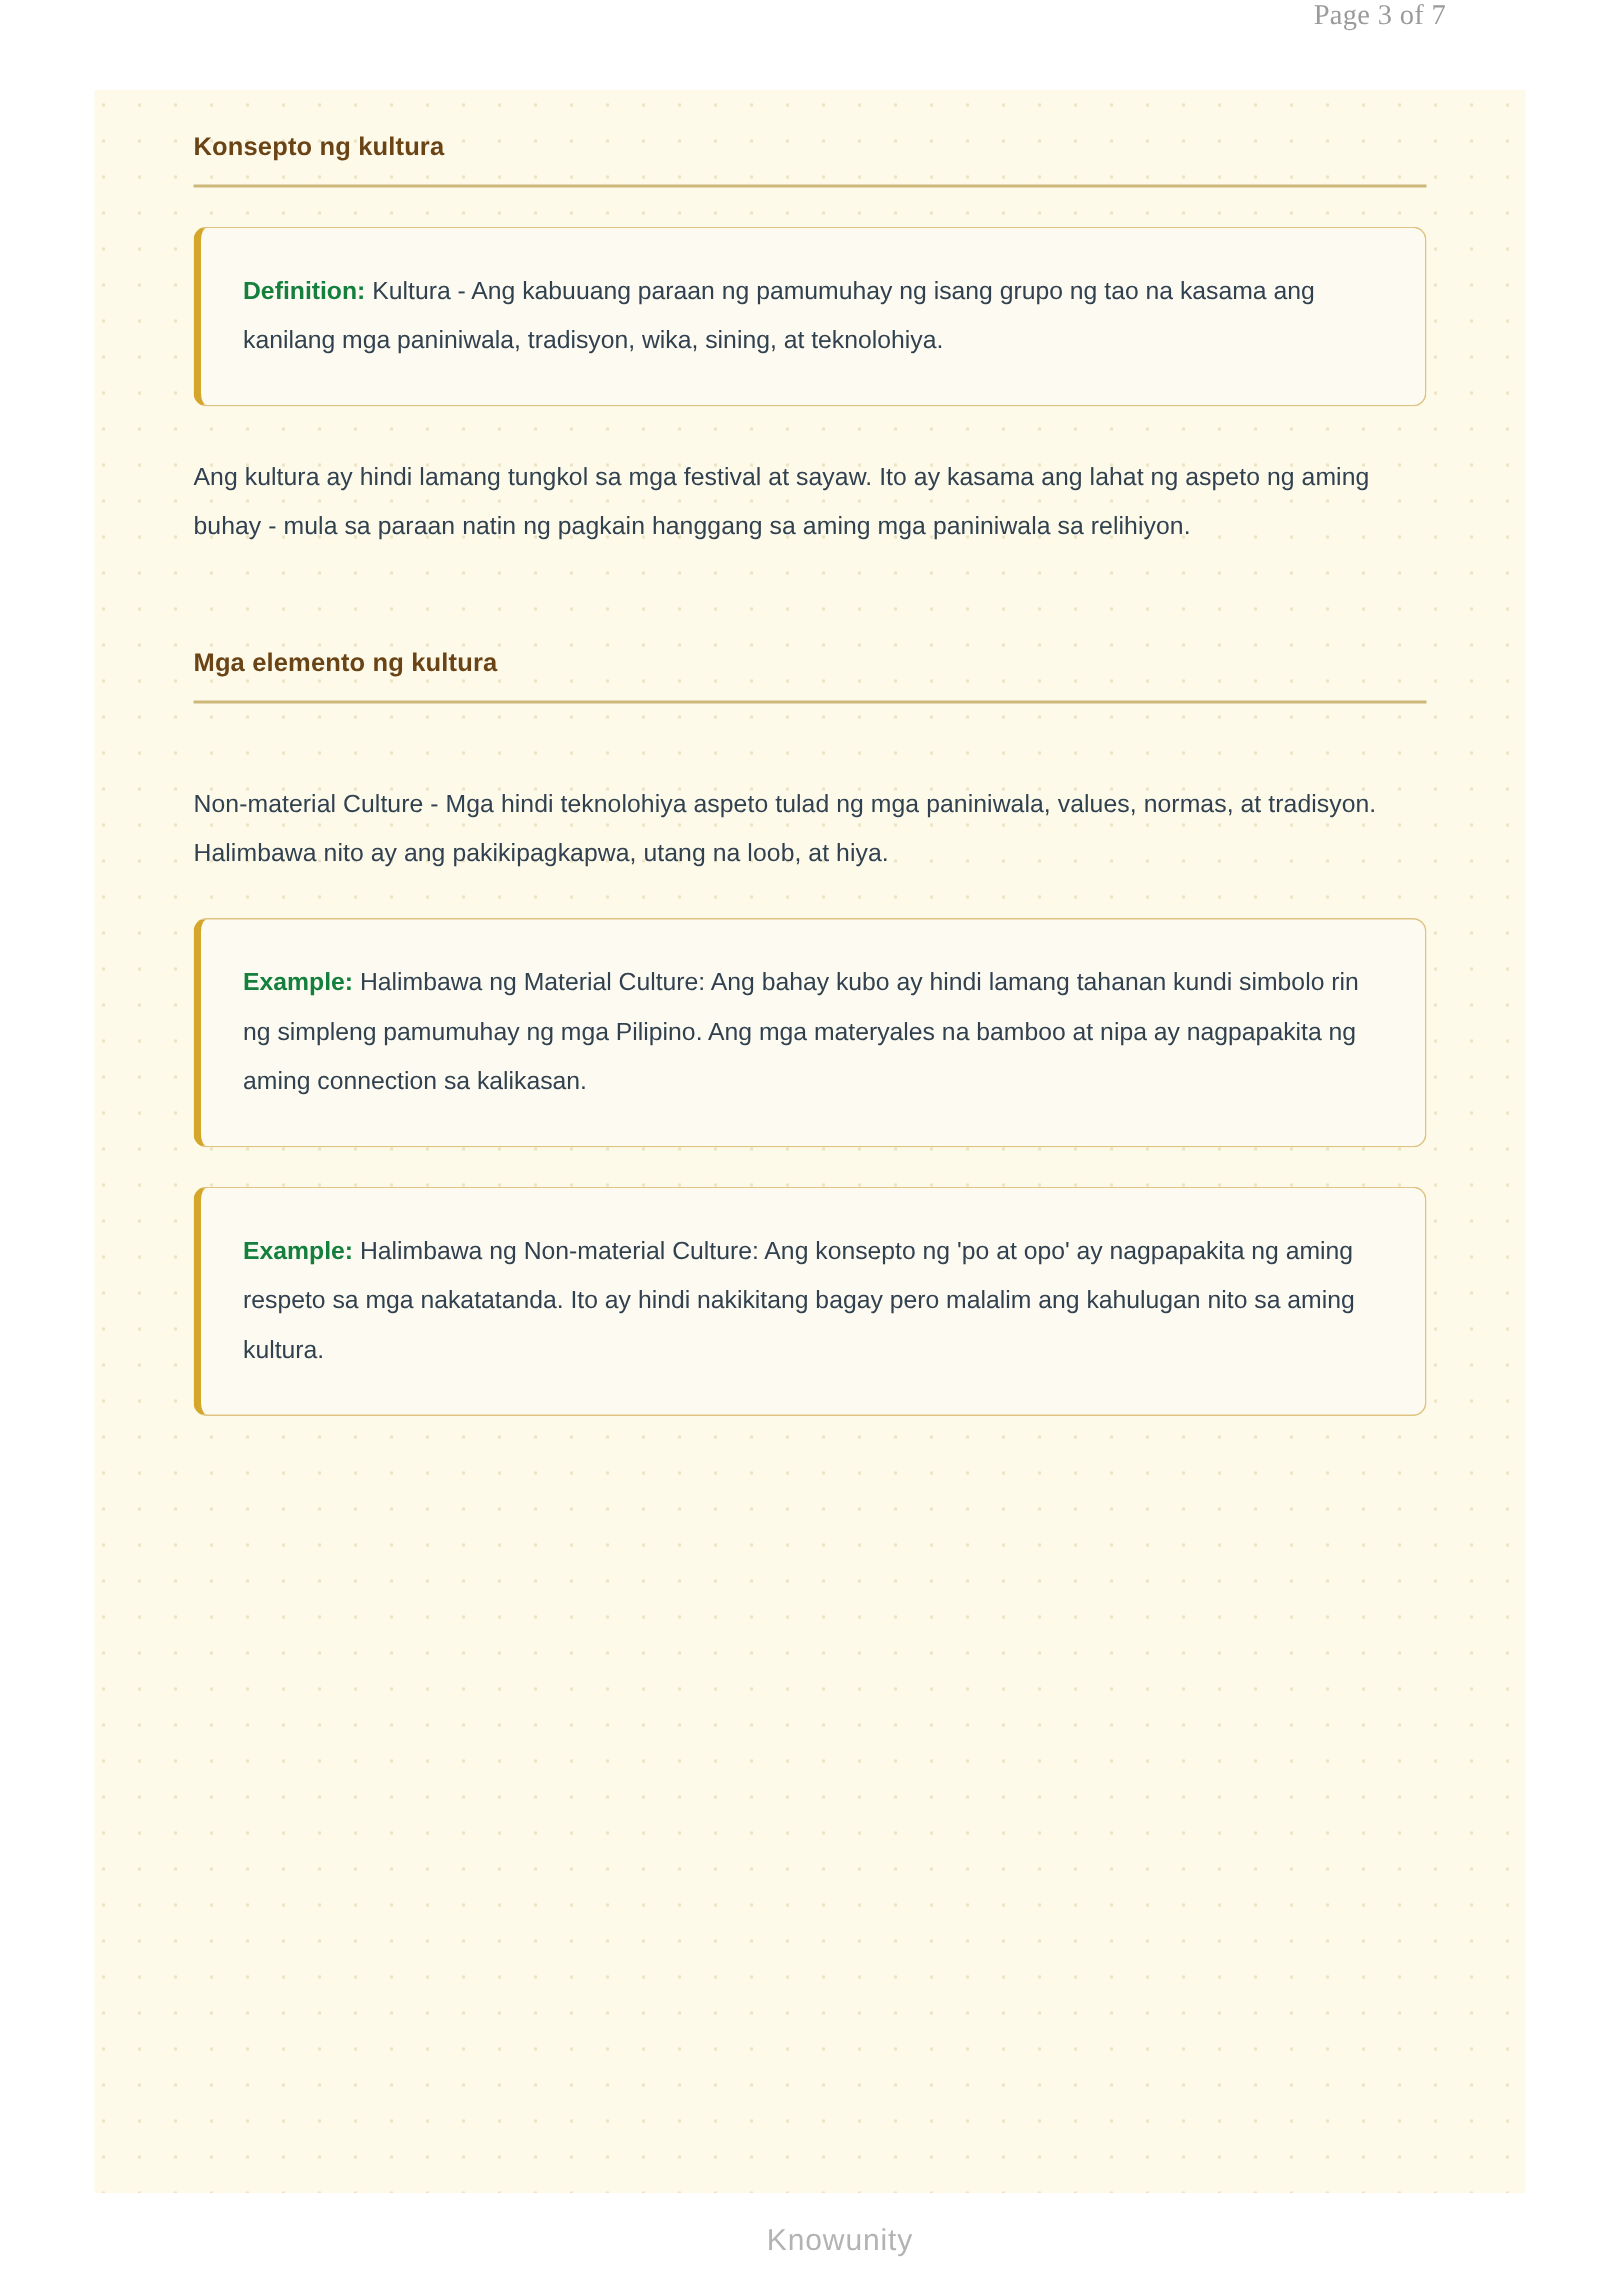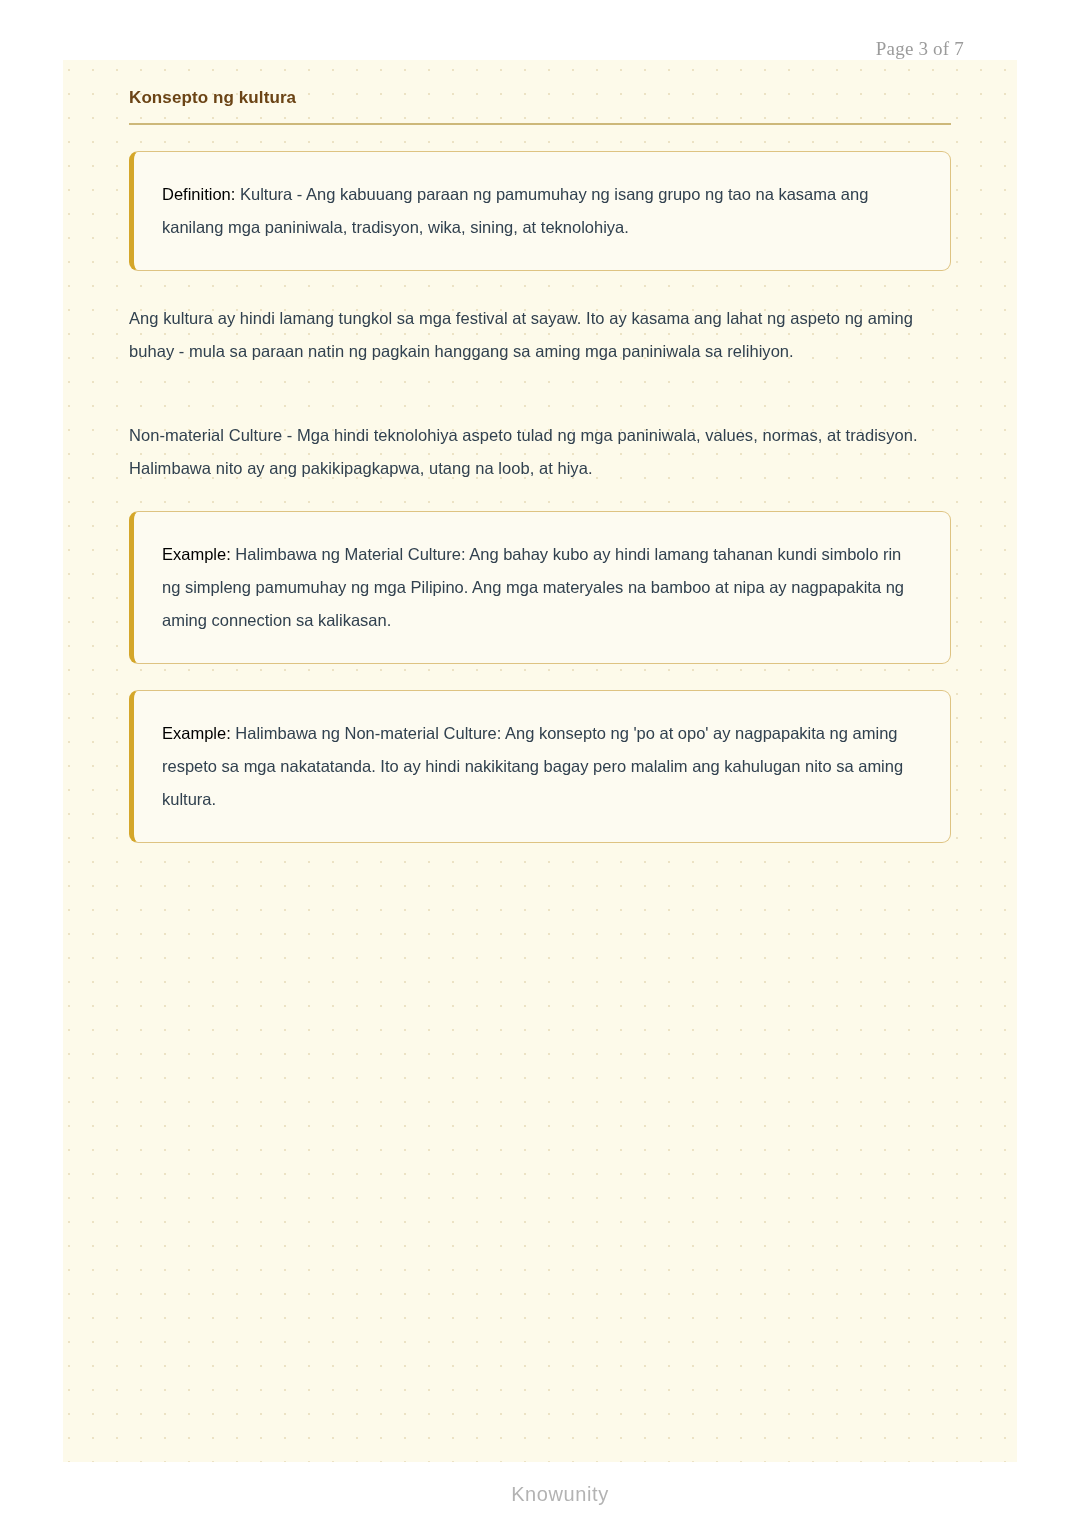--- a/index.html
+++ b/index.html
@@ -19,21 +19,21 @@
   
   .page-header {
     position: absolute;
     top: 0;
     left: 0;
     width: 996px;
     height: 60px;
     box-sizing: border-box;
     padding-right: 32px;
     display: flex;
-    align-items: flex-end;
+    align-items: flex-start;
     justify-content: flex-end;
   }
   .page-counter {
     font-family: "Liberation Serif", "DejaVu Serif", serif;
     font-size: 19px;
     color: #9b9b9b;
     letter-spacing: 0.2px;
   }
 
   
@@ -92,22 +92,22 @@
     border-radius: 9px;
     padding: 26px 26px 26px 28px;
   }
   .callout p {
     margin: 0;
     font-size: 16.5px;
     line-height: 33px;
     color: #31414f;
   }
   .callout-label {
-    font-weight: normal;
-    color: #000000;
+    font-weight: bold;
+    color: #15803d;
   }
 
   
   .page-footer {
     position: absolute;
     left: 0;
     top: 1462px;
     width: 1080px;
     height: 65px;
     display: flex;
@@ -141,20 +141,24 @@
       <p><span class="callout-label">Definition:</span><span> Kultura - Ang kabuuang paraan ng pamumuhay ng isang grupo ng tao na kasama ang kanilang mga paniniwala, tradisyon, wika, sining, at teknolohiya.</span></p>
     </div>
 
     <div class="para-spacer-lg"></div>
 
     <p class="body-text">Ang kultura ay hindi lamang tungkol sa mga festival at sayaw. Ito ay kasama ang lahat ng aspeto ng aming buhay - mula sa paraan natin ng pagkain hanggang sa aming mga paniniwala sa relihiyon.</p>
   </div>
 
   <div>
 
+    <div class="heading-block-2">
+      <h2 class="section-heading">Mga elemento ng kultura</h2>
+      <div class="heading-rule"></div>
+    </div>
 
     <div class="para-spacer-lg"></div>
 
 
     <div class="para-spacer-sm"></div>
 
     <p class="body-text">Non-material Culture - Mga hindi teknolohiya aspeto tulad ng mga paniniwala, values, normas, at tradisyon. Halimbawa nito ay ang pakikipagkapwa, utang na loob, at hiya.</p>
 
     <div class="para-spacer-md"></div>
 

